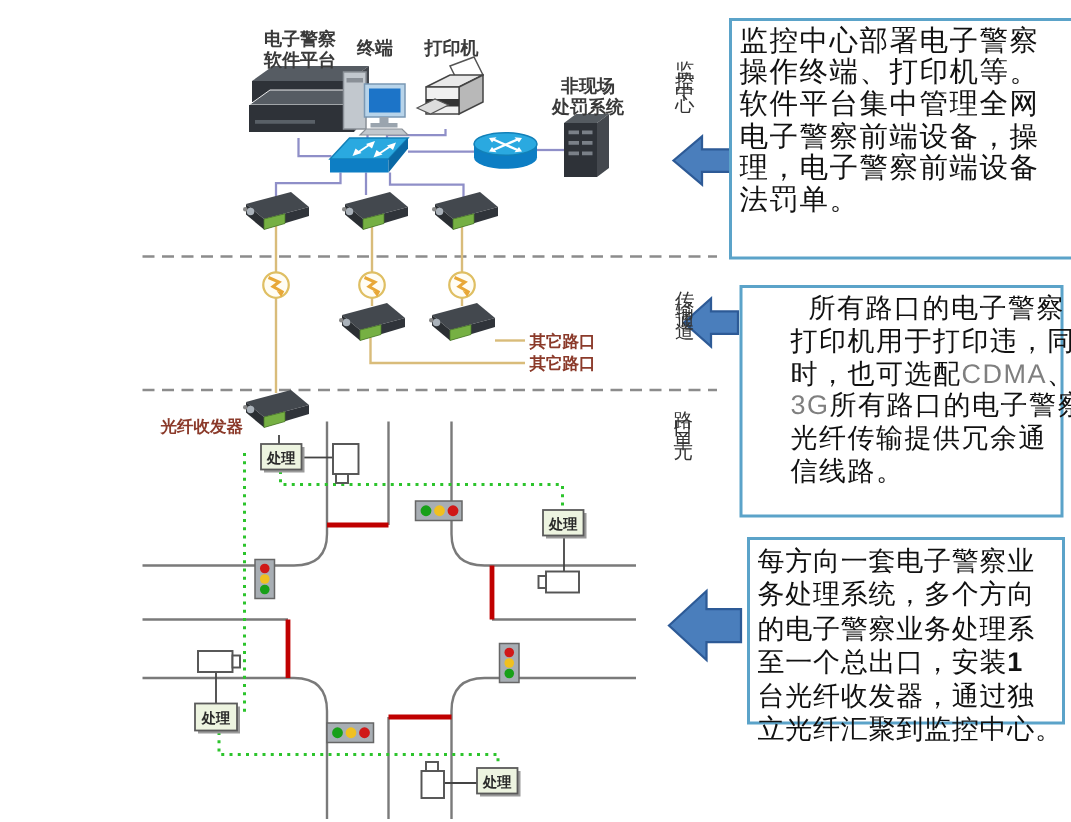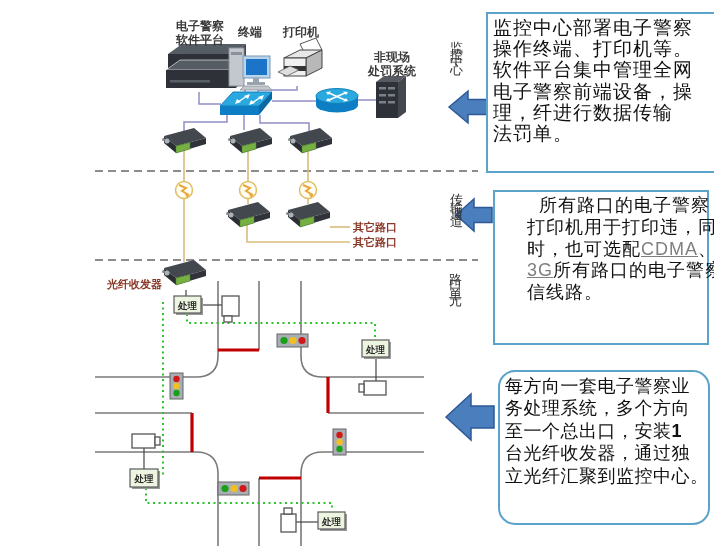--- a/index.html
+++ b/index.html
@@ -8,21 +8,21 @@
   #stage{position:absolute;left:0;top:0;width:714px;height:548px;}
   svg{position:absolute;left:0;top:0;}
   .zone-label{position:absolute;writing-mode:vertical-rl;letter-spacing:7px;
       font-size:13px;color:#333;white-space:nowrap;}
   .infobox{position:absolute;border:2px solid #5ba3c9;background:#fff;
       color:#111;box-sizing:border-box;padding:3px 4px 0 5px;overflow:visible;}
   .tline{white-space:pre;}
   #box1 .tline{font-size:19px;line-height:21.2px;letter-spacing:1px;}
   #box2 .tline{font-size:18px;line-height:21.8px;letter-spacing:1px;}
   #box3 .tline{font-size:18px;line-height:22.4px;letter-spacing:0.5px;}
-  .gray{color:#7f7f7f;text-decoration:underline;}
+  .gray{color:#7f7f7f;}
   .bold{font-weight:bold;}
   .svgtext{fill:#3a3a3a;font-weight:bold;font-size:12px;}
   .brown{fill:#8b3a2a;font-weight:bold;font-size:11px;}
   .proc{fill:#2a2a2a;font-weight:bold;font-size:9.5px;}
 </style>
 </head>
 <body>
 
 <div id="stage">
 
@@ -267,31 +267,33 @@
 
 <div class="zone-label" style="left:447px;top:30px;">监控中心</div>
 <div class="zone-label" style="left:447px;top:183px;">传输通道</div>
 <div class="zone-label" style="left:446px;top:263px;">路口单元</div>
 
 <div id="box1" class="infobox" style="left:486px;top:12px;width:244px;height:161px;">
       <div class="tline"><span>监控中心部署电子警察</span></div>
       <div class="tline"><span>操作终端、打印机等。</span></div>
       <div class="tline"><span>软件平台集中管理全网</span></div>
       <div class="tline"><span>电子警察前端设备，操</span></div>
-      <div class="tline"><span>理，纤进行数据传输</span></div>
+      <div class="tline"><span>理，电子警察前端设备</span></div>
       <div class="tline"><span>法罚单。</span></div>
     </div>
 <div id="box2" class="infobox" style="left:493px;top:190px;width:216px;height:155px;padding-left:32px;">
       <div class="tline"><span>  所有路口的电子警察</span></div>
       <div class="tline"><span>打印机用于打印违，同</span></div>
       <div class="tline"><span>时，也可选配</span><span class="gray">CDMA</span><span>、</span></div>
       <div class="tline"><span class="gray">3G</span><span>所有路口的电子警察</span></div>
+      <div class="tline"><span>光纤传输提供冗余通</span></div>
       <div class="tline"><span>信线路。</span></div>
     </div>
-<div id="box3" class="infobox" style="left:498px;top:370px;width:212px;height:155px;border-radius:17px;">
+<div id="box3" class="infobox" style="left:498px;top:358px;width:212px;height:125px;">
       <div class="tline"><span>每方向一套电子警察业</span></div>
       <div class="tline"><span>务处理系统，多个方向</span></div>
+      <div class="tline"><span>的电子警察业务处理系</span></div>
       <div class="tline"><span>至一个总出口，安装</span><span class="bold">1</span></div>
       <div class="tline"><span>台光纤收发器，通过独</span></div>
       <div class="tline"><span>立光纤汇聚到监控中心。</span></div>
     </div>
 
 </div>
 
 </body></html>

